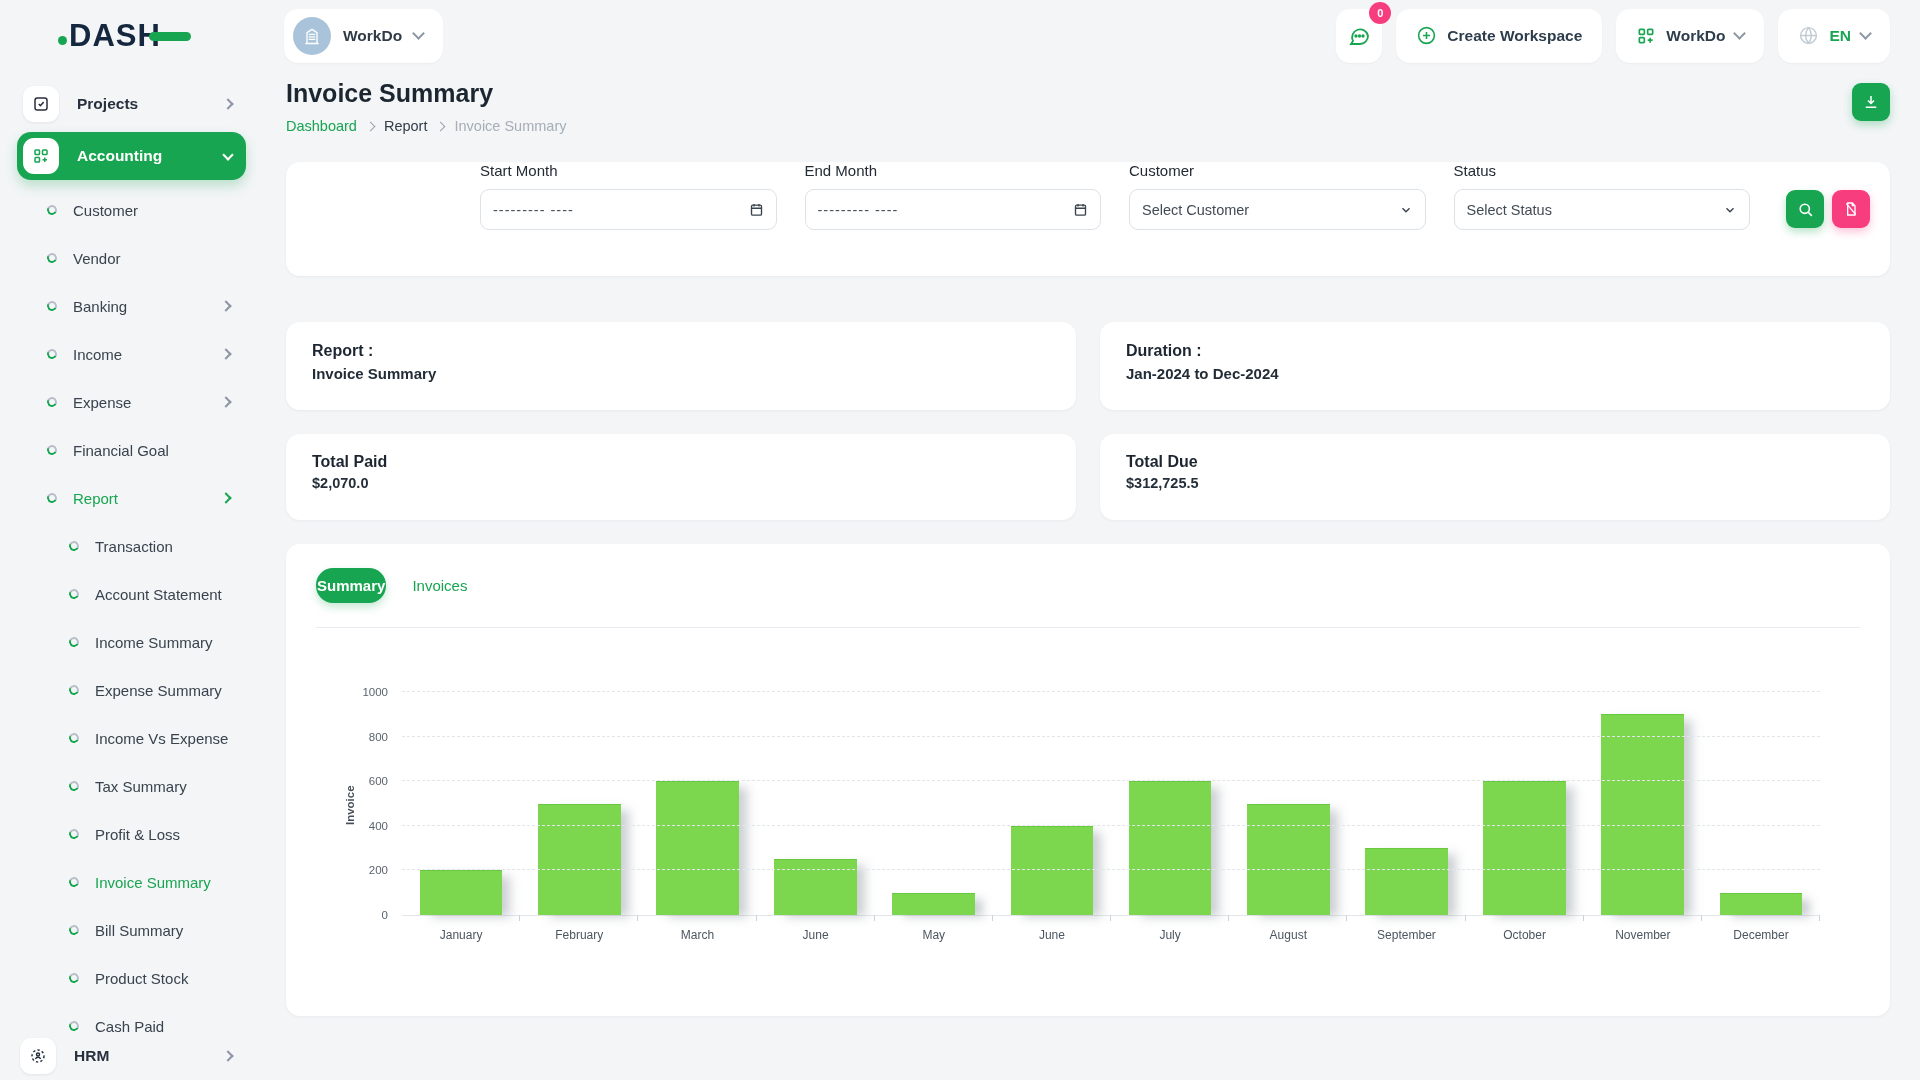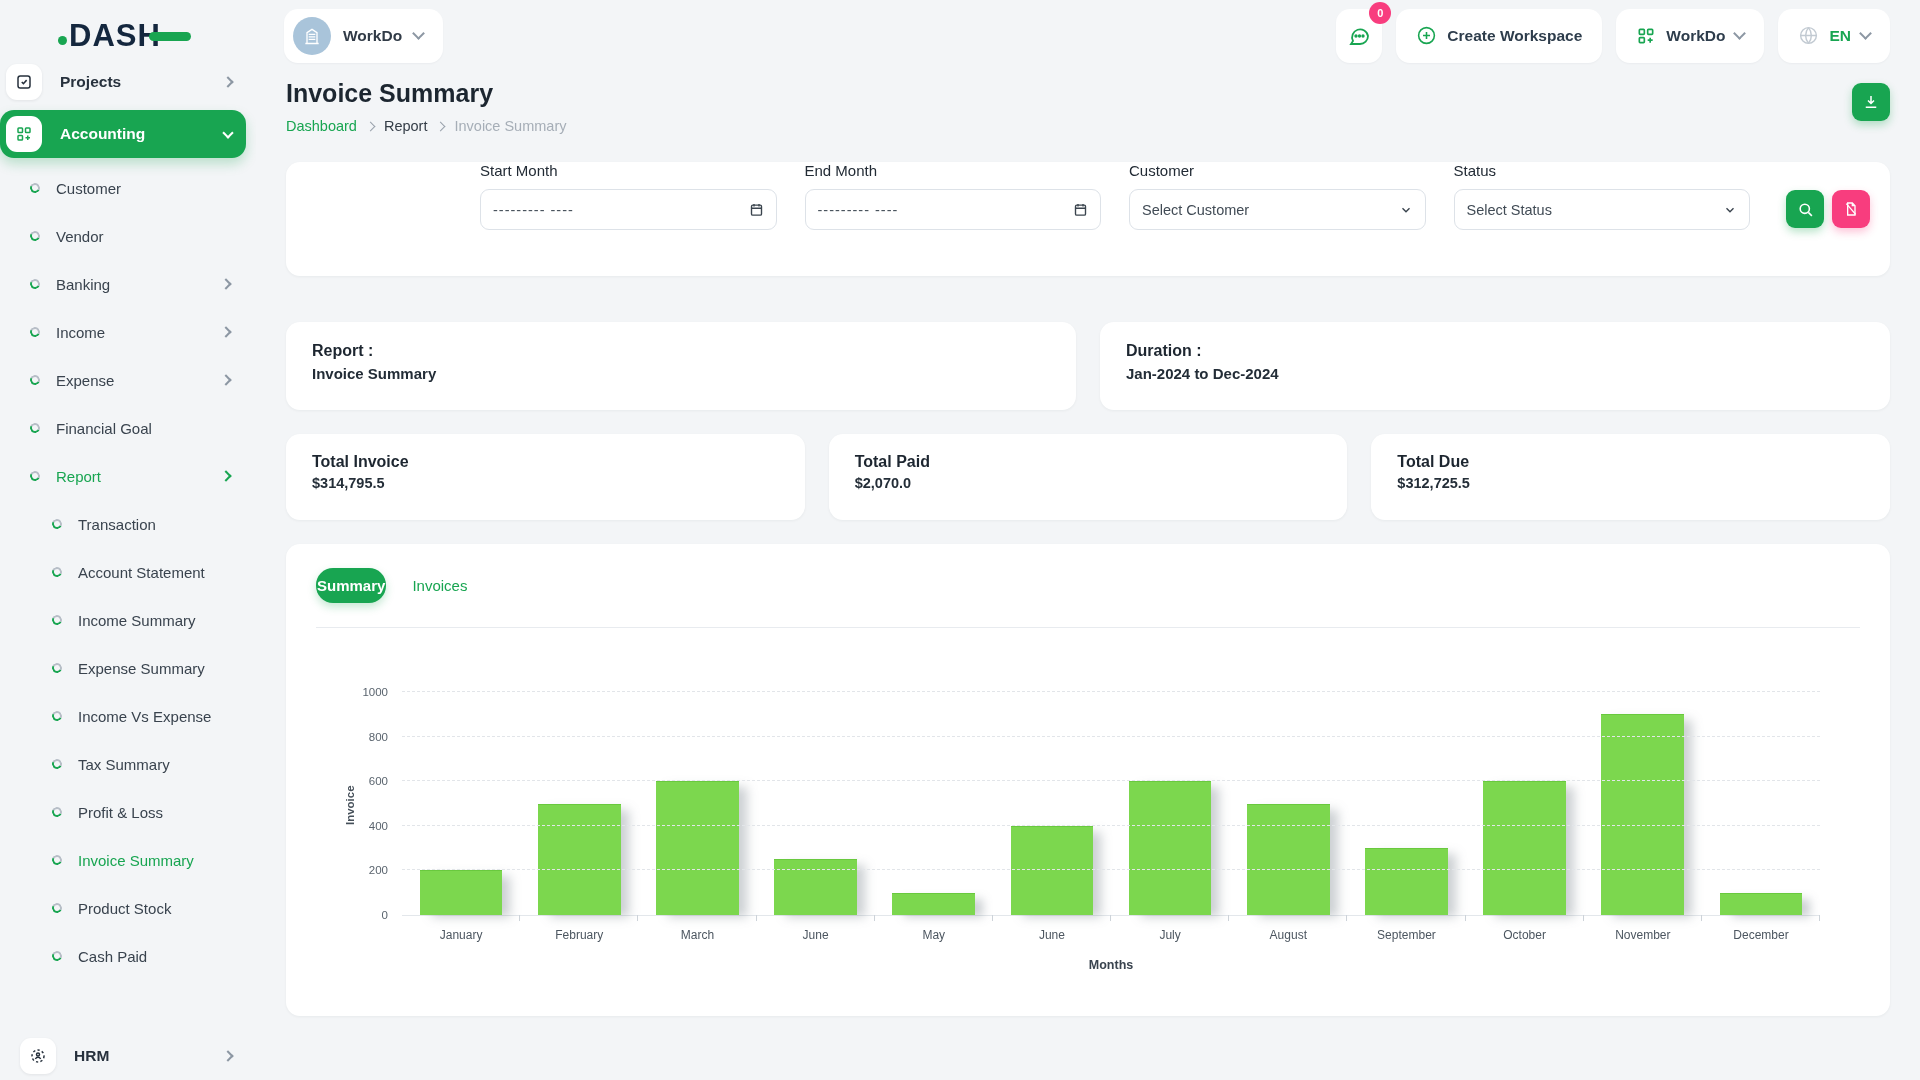--- a/index.html
+++ b/index.html
@@ -27,21 +27,21 @@
   .logo-bar{ width:42px; height:9px; border-radius:5px; background:var(--green); margin-left:-16px; margin-top:2px;}
   .ws-pill{ margin-left:28px; background:#fff; border-radius:14px; height:54px; display:flex; align-items:center; gap:12px; padding:0 20px 0 9px; box-shadow:0 1px 2px rgba(20,30,40,.04); cursor:pointer;}
   .avatar{ width:38px; height:38px; border-radius:50%; background:#a9c4da; display:flex; align-items:center; justify-content:center; color:#fff; }
   .ws-name{ font-size:15.5px; font-weight:700; color:#313b47; }
   .chev{ width:9px; height:9px; border-right:2px solid #8c97a3; border-bottom:2px solid #8c97a3; transform:rotate(45deg); margin-top:-4px; }
   .header-right{ margin-left:auto; margin-right:30px; display:flex; align-items:center; gap:14px; }
   .icon-btn{ position:relative; background:#fff; border-radius:14px; width:46px; height:54px; display:flex; align-items:center; justify-content:center; box-shadow:0 1px 2px rgba(20,30,40,.04); cursor:pointer; color:var(--green);}
   .badge{ position:absolute; top:-7px; right:-9px; background:var(--pink); color:#fff; font-size:11px; font-weight:700; min-width:22px; height:22px; border-radius:11px; display:flex; align-items:center; justify-content:center; }
   .pill-btn{ background:#fff; border-radius:14px; height:54px; display:flex; align-items:center; gap:10px; padding:0 20px; box-shadow:0 1px 2px rgba(20,30,40,.04); font-size:15.5px; font-weight:600; color:#2e3d4c; cursor:pointer;}
   
-  .sidebar{ position:absolute; top:60px; left:0; width:256px; bottom:0; padding:0 10px 0 0; overflow:hidden; }
+  .sidebar{ position:absolute; top:82px; left:0; width:256px; bottom:0; padding:0 10px 0 17px; overflow:hidden; }
   .side-item{ display:flex; align-items:center; height:44px; padding:0 14px 0 6px; cursor:pointer; }
   .icon-box{ width:36px; height:36px; background:#fff; border-radius:11px; box-shadow:0 1px 3px rgba(20,30,40,.08); display:flex; align-items:center; justify-content:center; color:#27313d; flex:0 0 36px;}
   .side-item .lbl{ margin-left:18px; font-size:15.5px; font-weight:600; color:#27313d; }
   .side-item .chev, .sub-item .chev{ margin-left:auto; width:8px; height:8px; border-width:2px; transform:rotate(-45deg); margin-top:0;}
   .side-item.pill{ background:var(--green); border-radius:14px; height:48px; margin:6px 0; box-shadow:0 6px 12px rgba(24,165,81,.25);align-items:center;}
   .side-item.pill .icon-box{ color:var(--green); box-shadow:none;}
   .side-item.pill .lbl{ color:#fff; }
   .side-item.pill .chev{ border-color:#fff; transform:rotate(45deg); margin-top:-3px;}
   .sub-list{ }
   .sub-item{ display:flex; align-items:center; height:48px; padding-left:30px; padding-right:16px; font-size:15px; color:#39434e; cursor:pointer;}
@@ -242,20 +242,24 @@
       <div class="sub-item deep">
         <span class="bullet"></span>
         <span>Profit &amp; Loss</span>
       </div>
       <div class="sub-item deep active">
         <span class="bullet"></span>
         <span>Invoice Summary</span>
       </div>
       <div class="sub-item deep">
         <span class="bullet"></span>
+        <span>Bill Summary</span>
+      </div>
+      <div class="sub-item deep">
+        <span class="bullet"></span>
         <span>Product Stock</span>
       </div>
       <div class="sub-item deep">
         <span class="bullet"></span>
         <span>Cash Paid</span>
       </div>
     </div>
   <div class="side-item hrm">
     <span class="icon-box">
       <svg width="18" height="18" viewBox="0 0 24 24" fill="none" stroke="currentColor" stroke-width="2">
@@ -357,24 +361,20 @@
       <div class="t">Report :</div>
       <div class="v">Invoice Summary</div>
     </div>
     <div class="card info-card">
       <div class="t">Duration :</div>
       <div class="v">Jan-2024 to Dec-2024</div>
     </div>
   </div>
 
   <div class="stat-row" id="stat-row">
-      <div class="card stat-card">
-        <div class="t">Total Invoice</div>
-        <div class="v">$314,795.5</div>
-      </div>
       <div class="card stat-card">
         <div class="t">Total Paid</div>
         <div class="v">$2,070.0</div>
       </div>
       <div class="card stat-card">
         <div class="t">Total Due</div>
         <div class="v">$312,725.5</div>
       </div>
     </div>
 
@@ -456,16 +456,15 @@
           <div class="xl">June</div>
           <div class="xl">May</div>
           <div class="xl">June</div>
           <div class="xl">July</div>
           <div class="xl">August</div>
           <div class="xl">September</div>
           <div class="xl">October</div>
           <div class="xl">November</div>
           <div class="xl">December</div>
         </div>
-      <div class="months-lab">Months</div>
     </div>
   </div>
 </div>
 
 </body></html>

